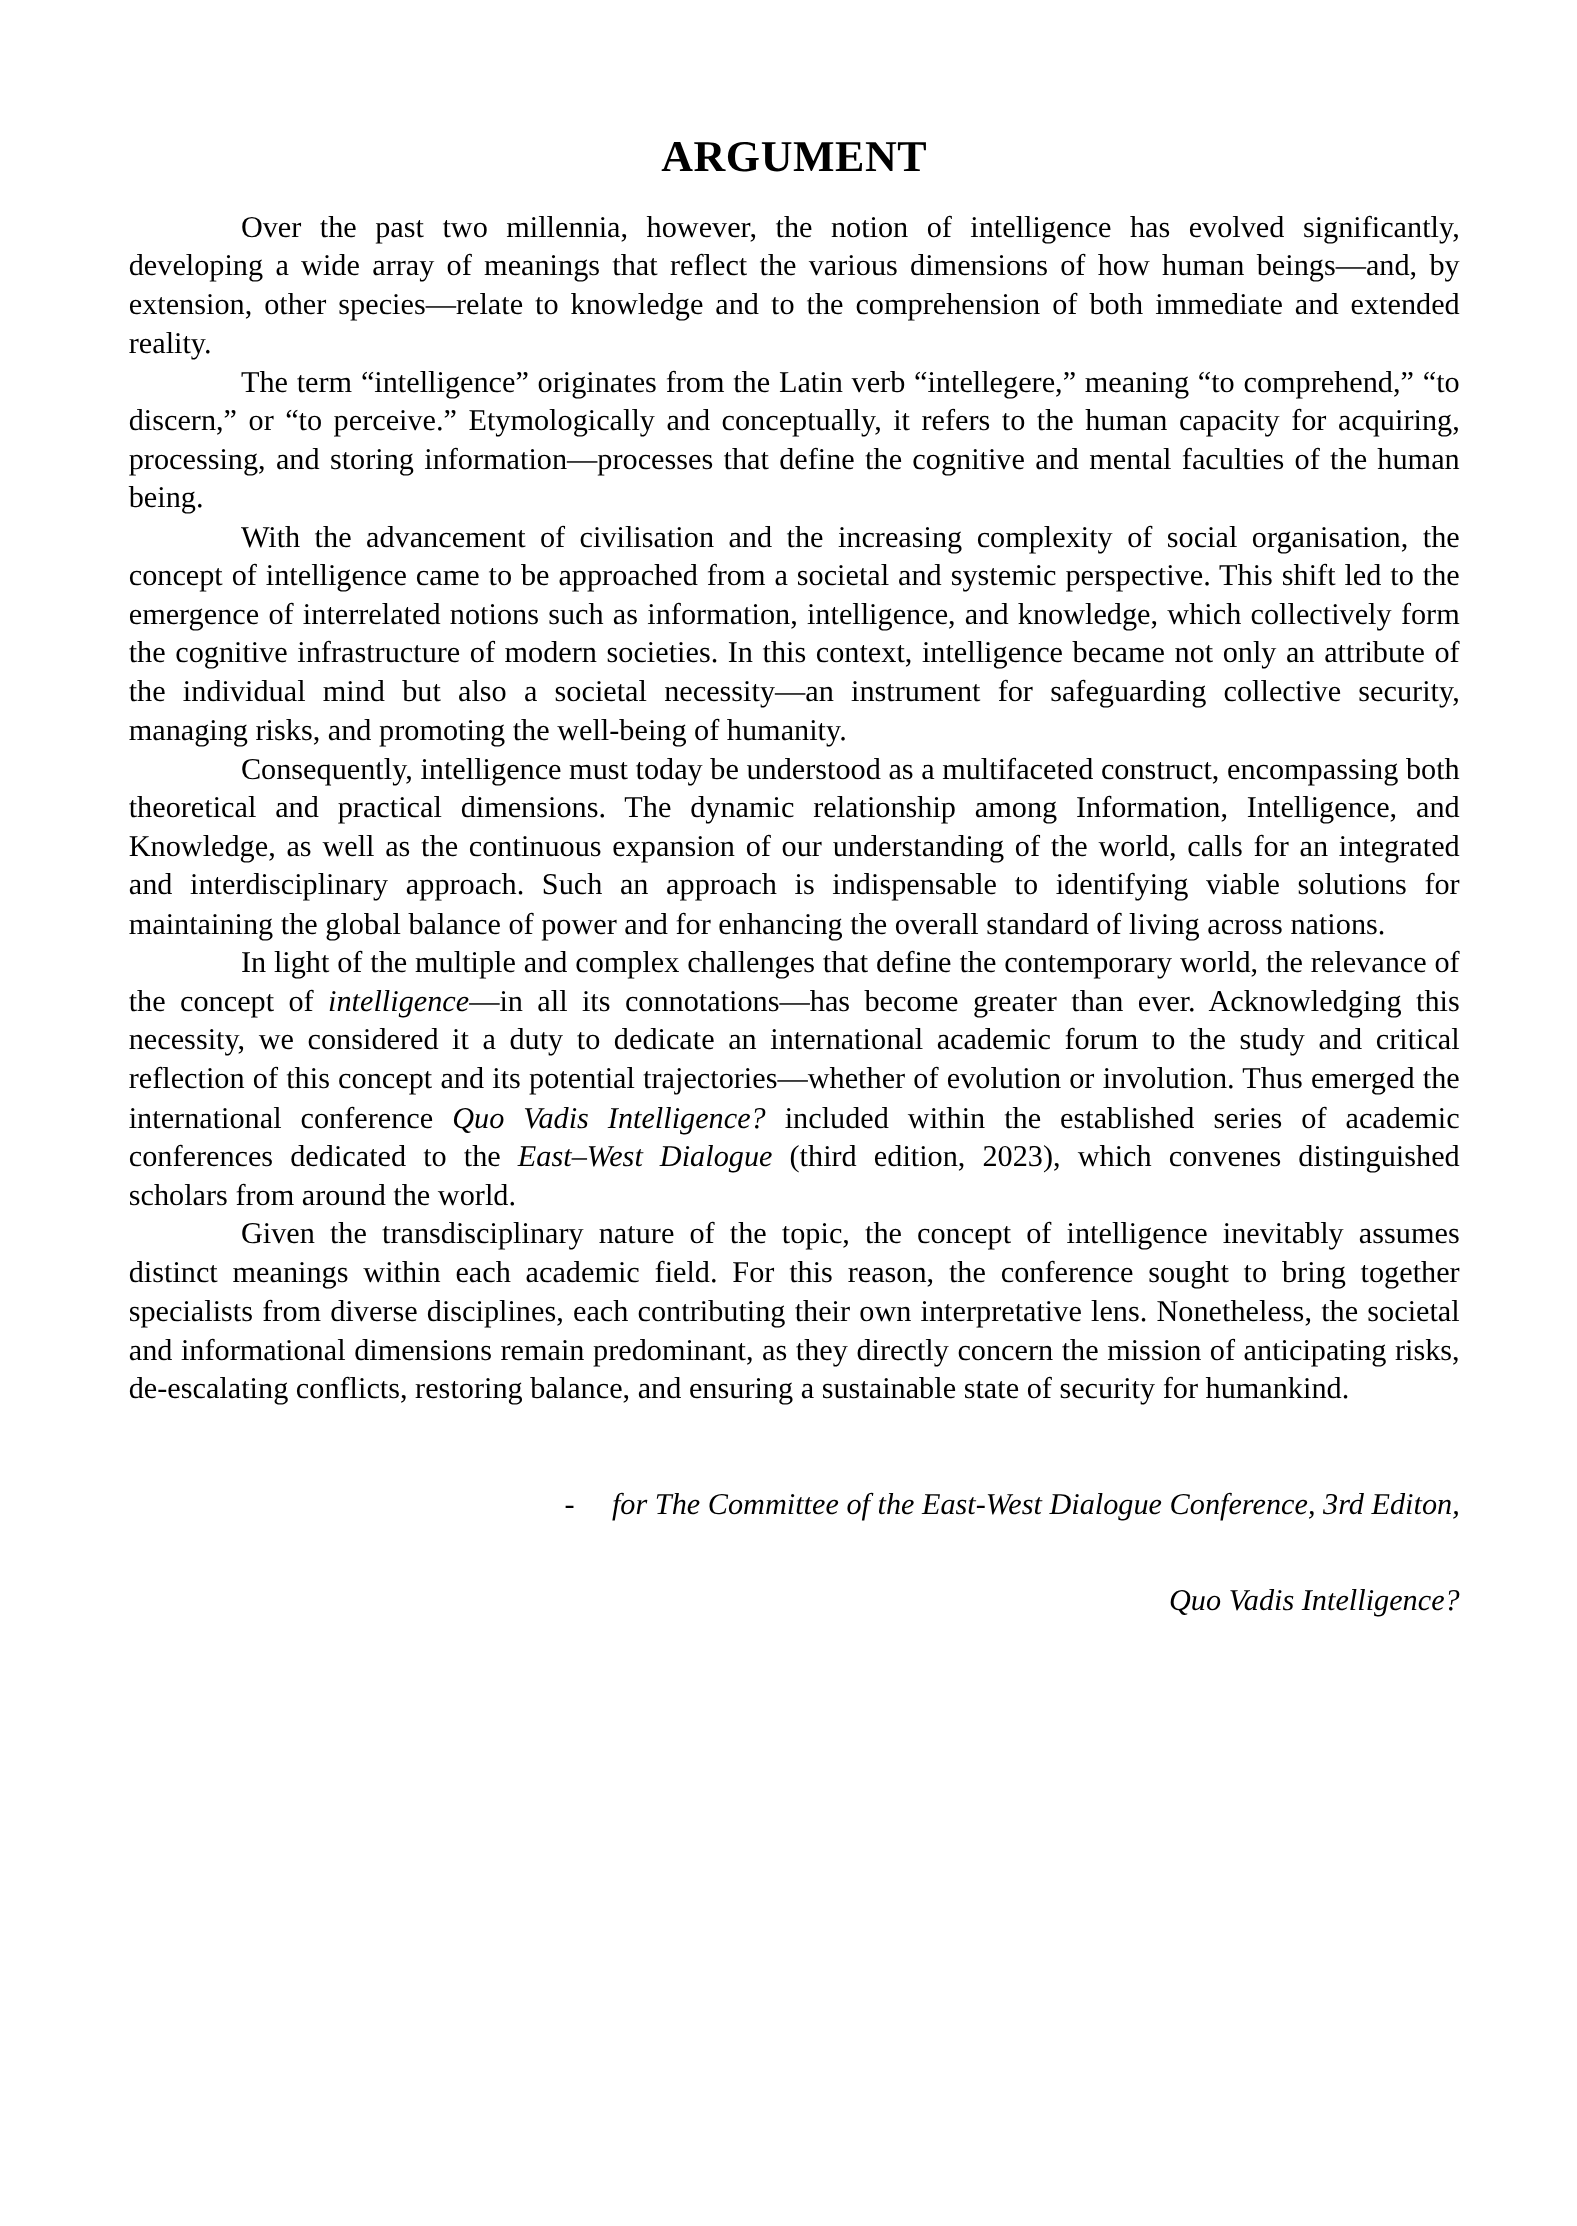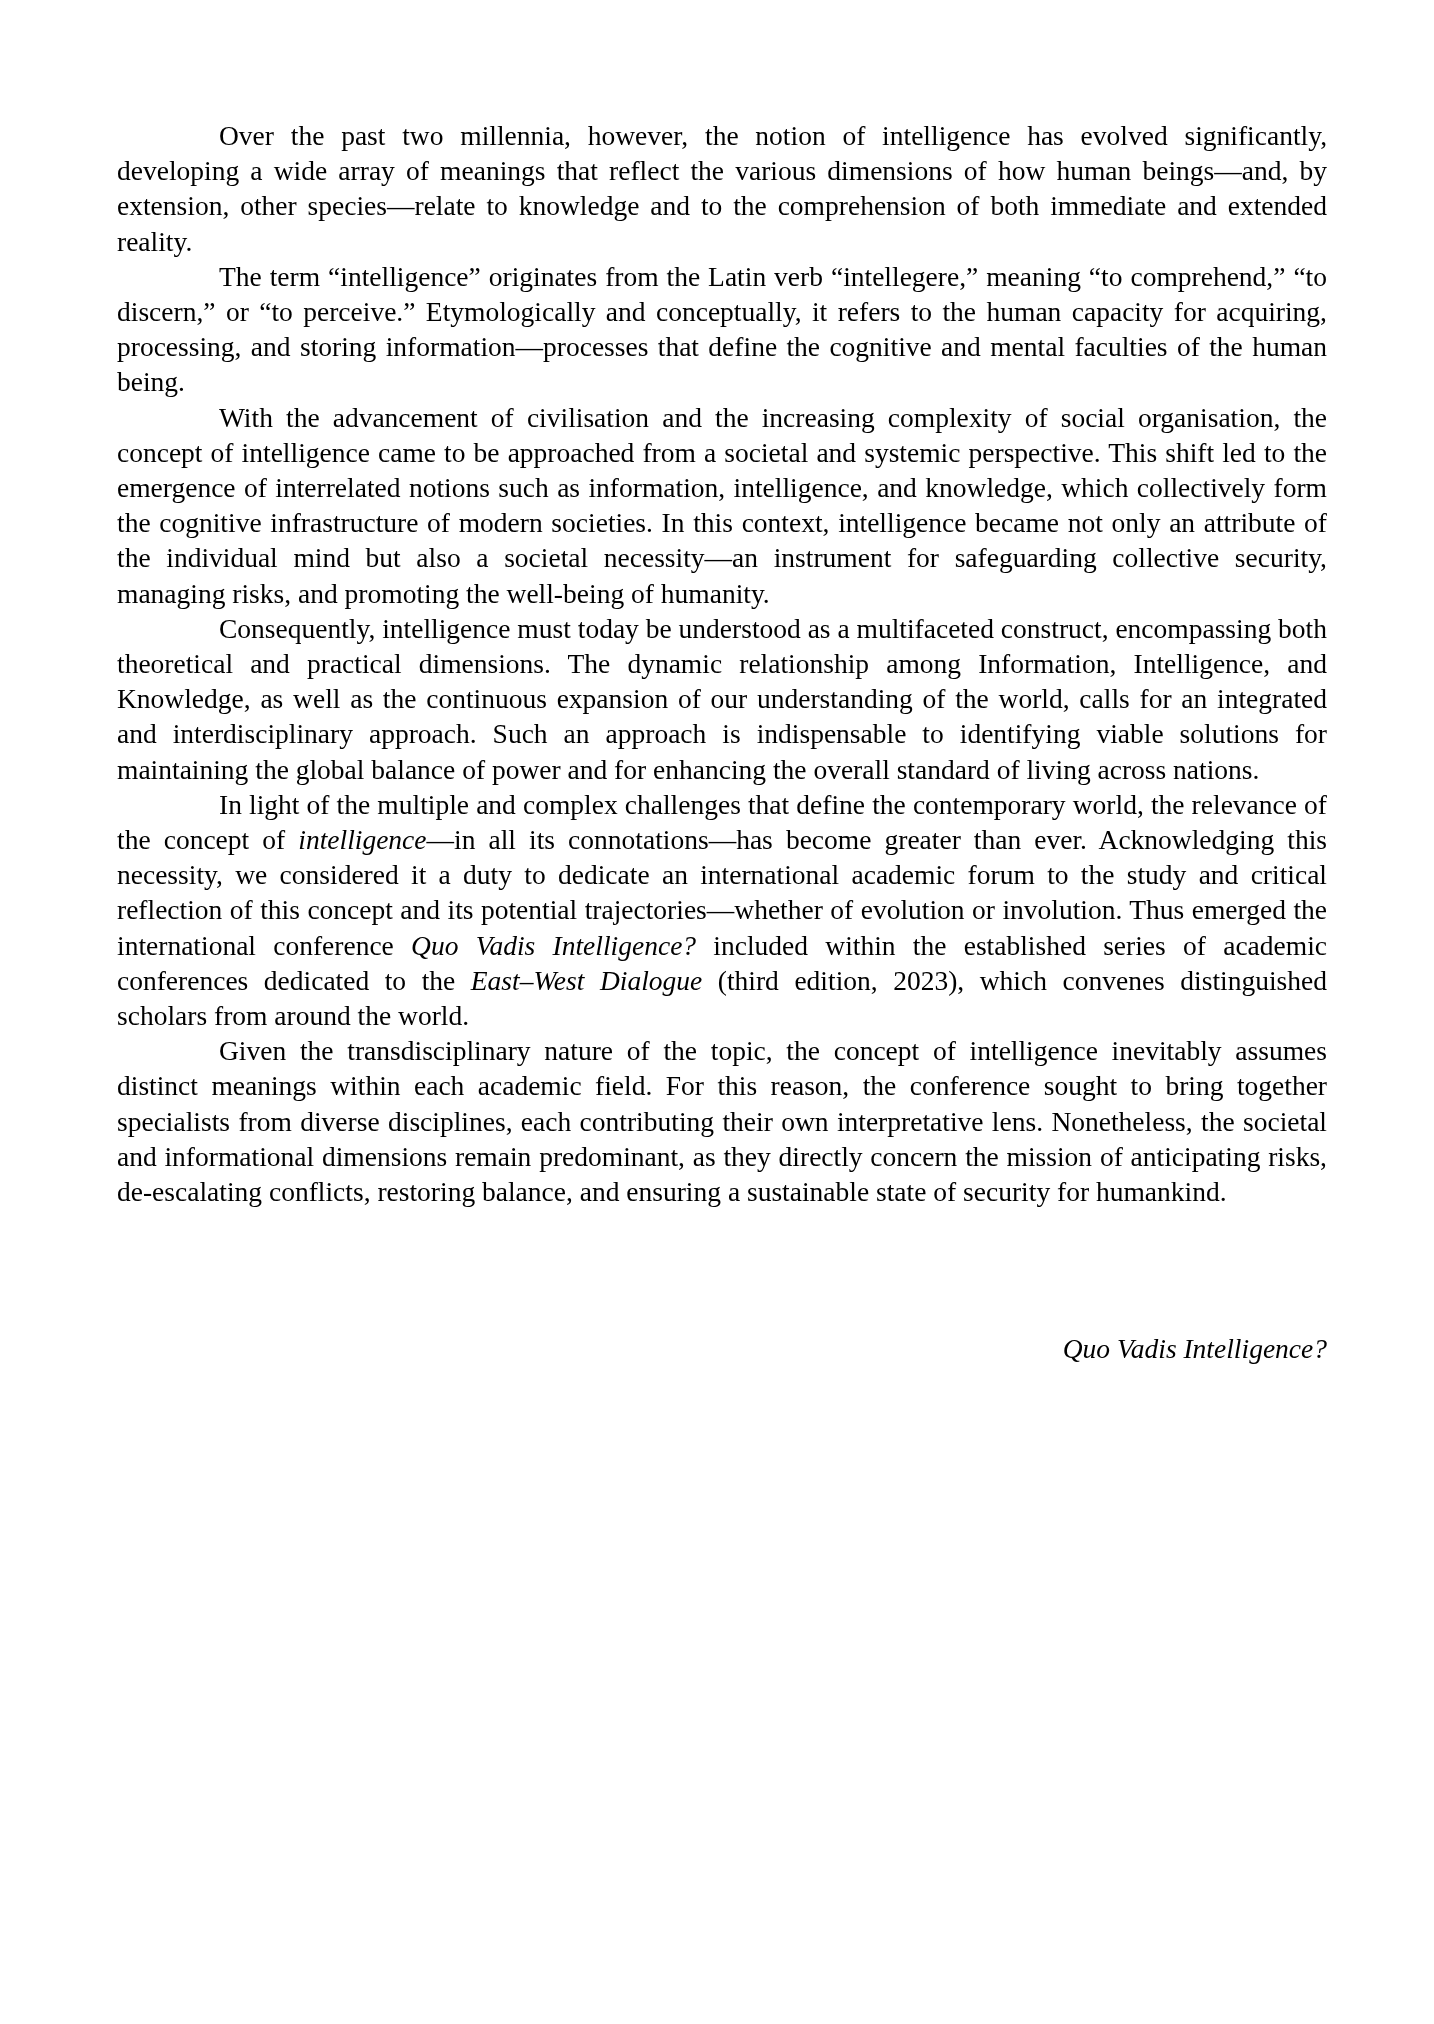--- a/index.html
+++ b/index.html
@@ -18,26 +18,28 @@
   .sig-line { margin: 0; }
   .sig-dash { position: relative; }
   .sig-dash .dash { font-style: normal; margin-right: 34px; }
   .gap { height: 52px; }
   sup { font-size: 60%; line-height: 0; }
 </style>
 </head>
 <body>
 
 <div class="page">
+  <h1 class="title">ARGUMENT</h1>
 
   <p class="para">Over the past two millennia, however, the notion of intelligence has evolved significantly, developing a wide array of meanings that reflect the various dimensions of how human beings—and, by extension, other species—relate to knowledge and to the comprehension of both immediate and extended reality.</p>
   <p class="para">The term “intelligence” originates from the Latin verb “intellegere,” meaning “to comprehend,” “to discern,” or “to perceive.” Etymologically and conceptually, it refers to the human capacity for acquiring, processing, and storing information—processes that define the cognitive and mental faculties of the human being.</p>
   <p class="para">With the advancement of civilisation and the increasing complexity of social organisation, the concept of intelligence came to be approached from a societal and systemic perspective. This shift led to the emergence of interrelated notions such as information, intelligence, and knowledge, which collectively form the cognitive infrastructure of modern societies. In this context, intelligence became not only an attribute of the individual mind but also a societal necessity—an instrument for safeguarding collective security, managing risks, and promoting the well-being of humanity.</p>
   <p class="para">Consequently, intelligence must today be understood as a multifaceted construct, encompassing both theoretical and practical dimensions. The dynamic relationship among Information, Intelligence, and Knowledge, as well as the continuous expansion of our understanding of the world, calls for an integrated and interdisciplinary approach. Such an approach is indispensable to identifying viable solutions for maintaining the global balance of power and for enhancing the overall standard of living across nations.</p>
   <p class="para"><span>In light of the multiple and complex challenges that define the contemporary world, the relevance of the concept of </span><i>intelligence</i><span>—in all its connotations—has become greater than ever. Acknowledging this necessity, we considered it a duty to dedicate an international academic forum to the study and critical reflection of this concept and its potential trajectories—whether of evolution or involution. Thus emerged the international conference </span><i>Quo Vadis Intelligence?</i><span> included within the established series of academic conferences dedicated to the </span><i>East–West Dialogue</i><span> (third edition, 2023), which convenes distinguished scholars from around the world.</span></p>
   <p class="para">Given the transdisciplinary nature of the topic, the concept of intelligence inevitably assumes distinct meanings within each academic field. For this reason, the conference sought to bring together specialists from diverse disciplines, each contributing their own interpretative lens. Nonetheless, the societal and informational dimensions remain predominant, as they directly concern the mission of anticipating risks, de-escalating conflicts, restoring balance, and ensuring a sustainable state of security for humankind.</p>
 
   <div class="sig">
+    <p class="sig-line sig-dash"><span class="dash">-</span><span>for The Committee of the East-West Dialogue Conference, 3rd Editon,</span></p>
     <div class="gap"></div>
     <p class="sig-line">Quo Vadis Intelligence?</p>
     <div class="gap" style="height:26px"></div>
   </div>
 </div>
 
 </body></html>

